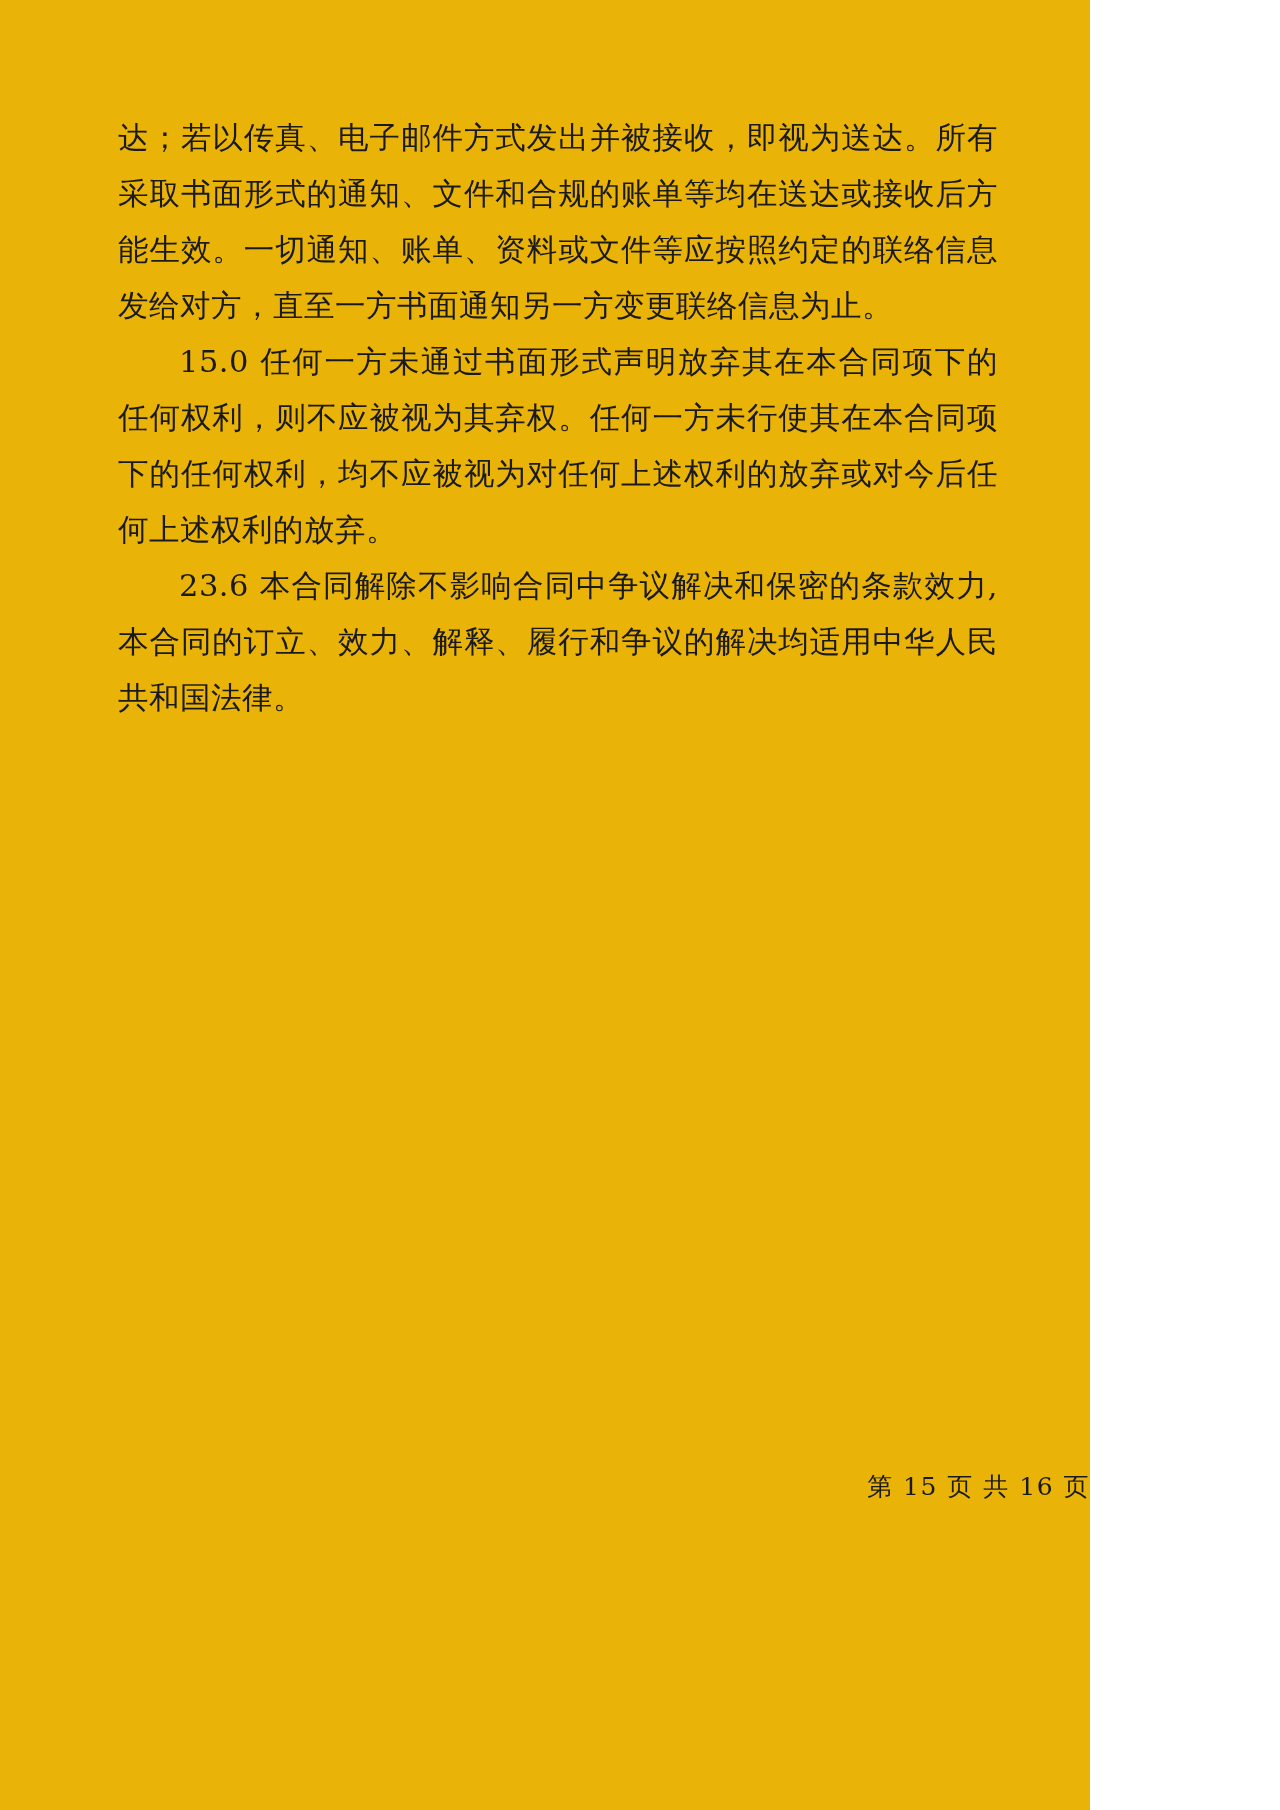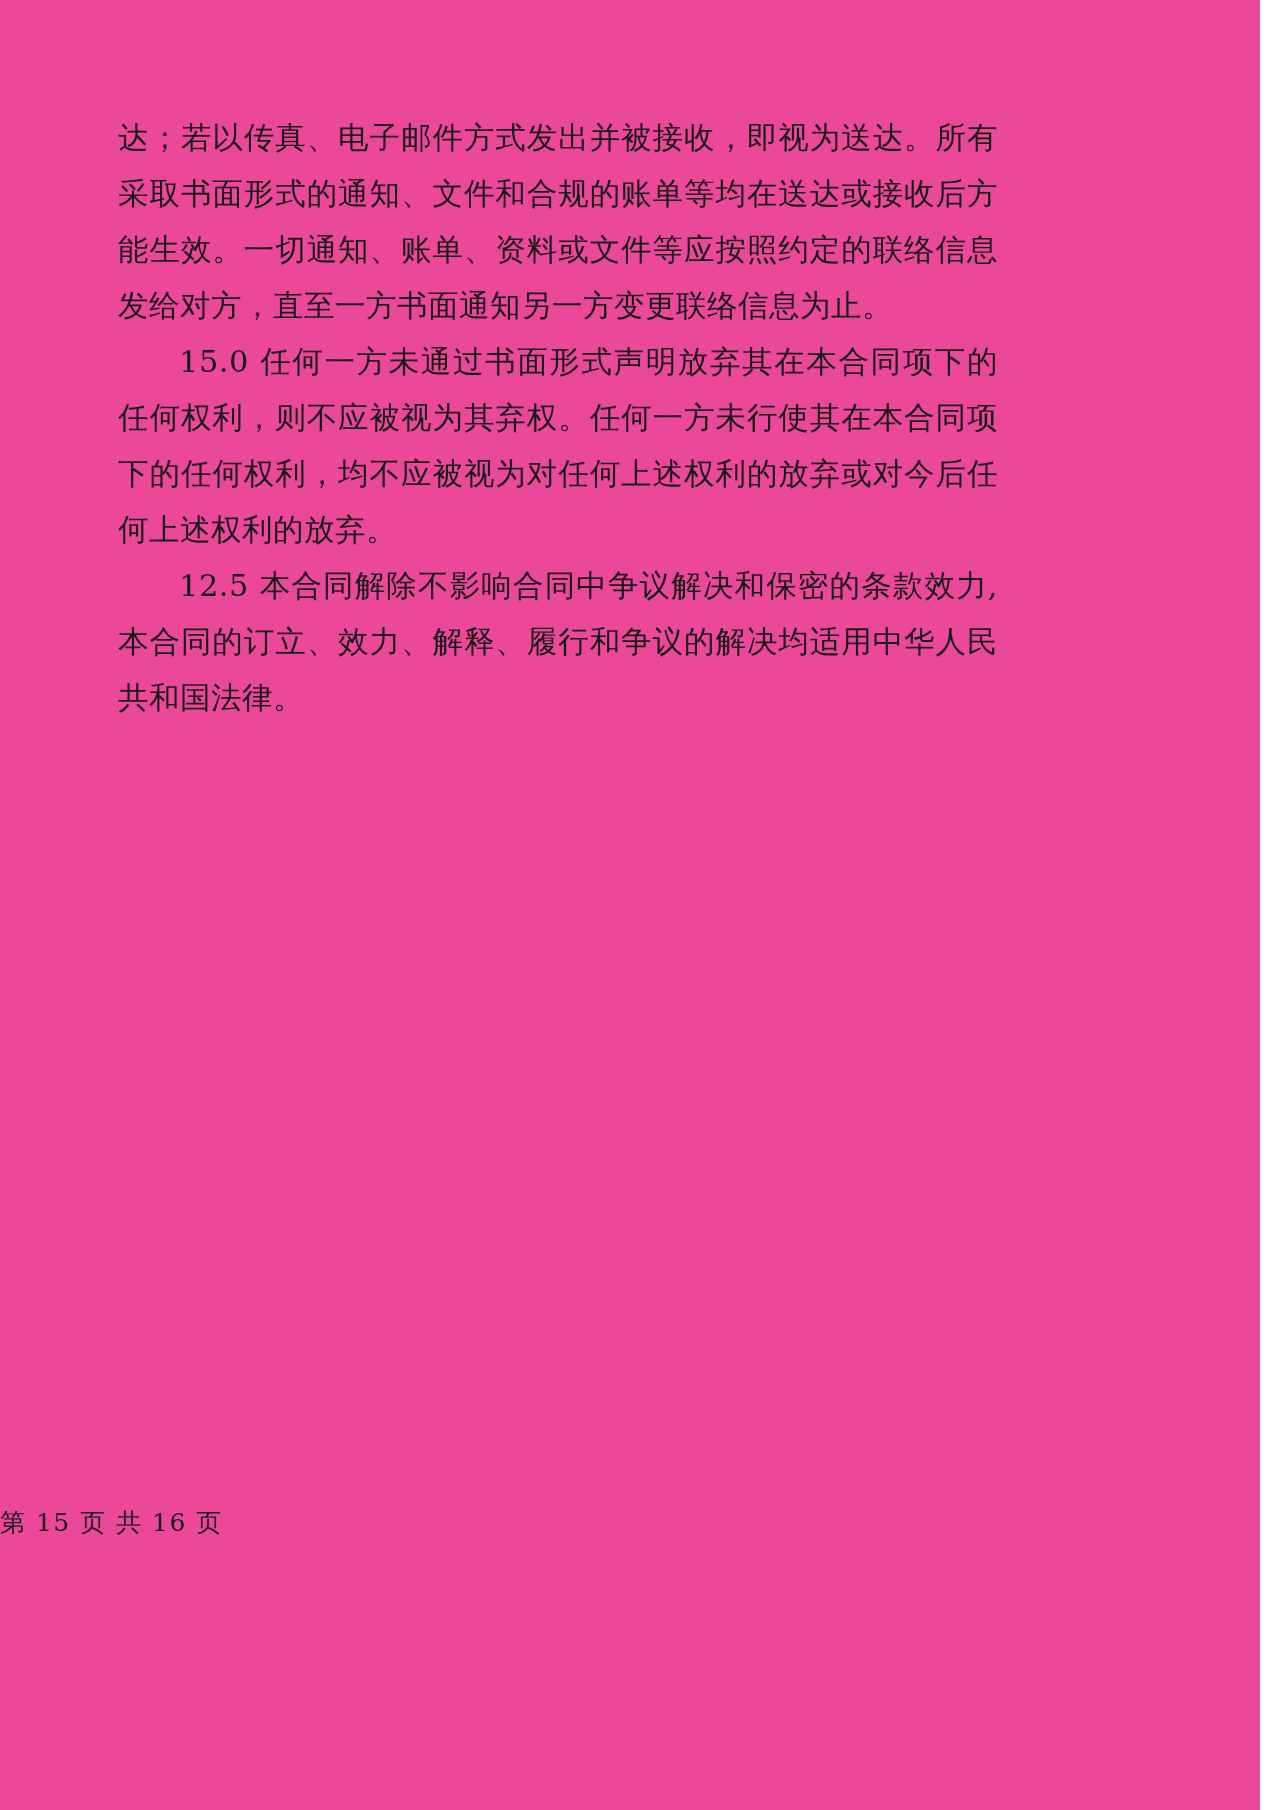--- a/index.html
+++ b/index.html
@@ -2,23 +2,23 @@
 <html><head>
 <meta charset="utf-8">
 <style>
   html, body {
     margin: 0;
     padding: 0;
     background: #ffffff;
   }
   .page {
     position: relative;
-    width: 1260px;
+    width: 1090px;
     height: 1810px;
-    background: #ec4899;
+    background: #eab308;
     box-sizing: border-box;
     font-family: "DejaVu Serif", "Liberation Serif", serif;
     color: #1a1a1a;
     overflow: hidden;
   }
   .content {
     position: absolute;
     left: 118px;
     top: 110px;
     width: 880px;
@@ -33,34 +33,33 @@
     word-break: break-all;
   }
   .para.indent {
     text-indent: 61px;
   }
   .footer {
     position: absolute;
     left: 0;
     right: 0;
     top: 1470px;
-    text-align: left;
+    text-align: right;
     font-size: 25px;
     letter-spacing: 1.5px;
     color: #1a1a1a;
     font-family: "DejaVu Serif", "Liberation Serif", serif;
-    margin-top: 36px;
   }
 </style>
 </head>
 <body>
 
 <div class="page">
 
   <div class="content">
     <p class="para">达；若以传真、电子邮件方式发出并被接收，即视为送达。所有采取书面形式的通知、文件和合规的账单等均在送达或接收后方能生效。一切通知、账单、资料或文件等应按照约定的联络信息发给对方，直至一方书面通知另一方变更联络信息为止。</p>
     <p class="para indent">15.0 任何一方未通过书面形式声明放弃其在本合同项下的任何权利，则不应被视为其弃权。任何一方未行使其在本合同项下的任何权利，均不应被视为对任何上述权利的放弃或对今后任何上述权利的放弃。</p>
-    <p class="para indent">12.5 本合同解除不影响合同中争议解决和保密的条款效力, 本合同的订立、效力、解释、履行和争议的解决均适用中华人民共和国法律。</p>
+    <p class="para indent">23.6 本合同解除不影响合同中争议解决和保密的条款效力, 本合同的订立、效力、解释、履行和争议的解决均适用中华人民共和国法律。</p>
   </div>
 
   <div class="footer">第 15 页 共 16 页</div>
 
 </div>
 
 </body></html>

